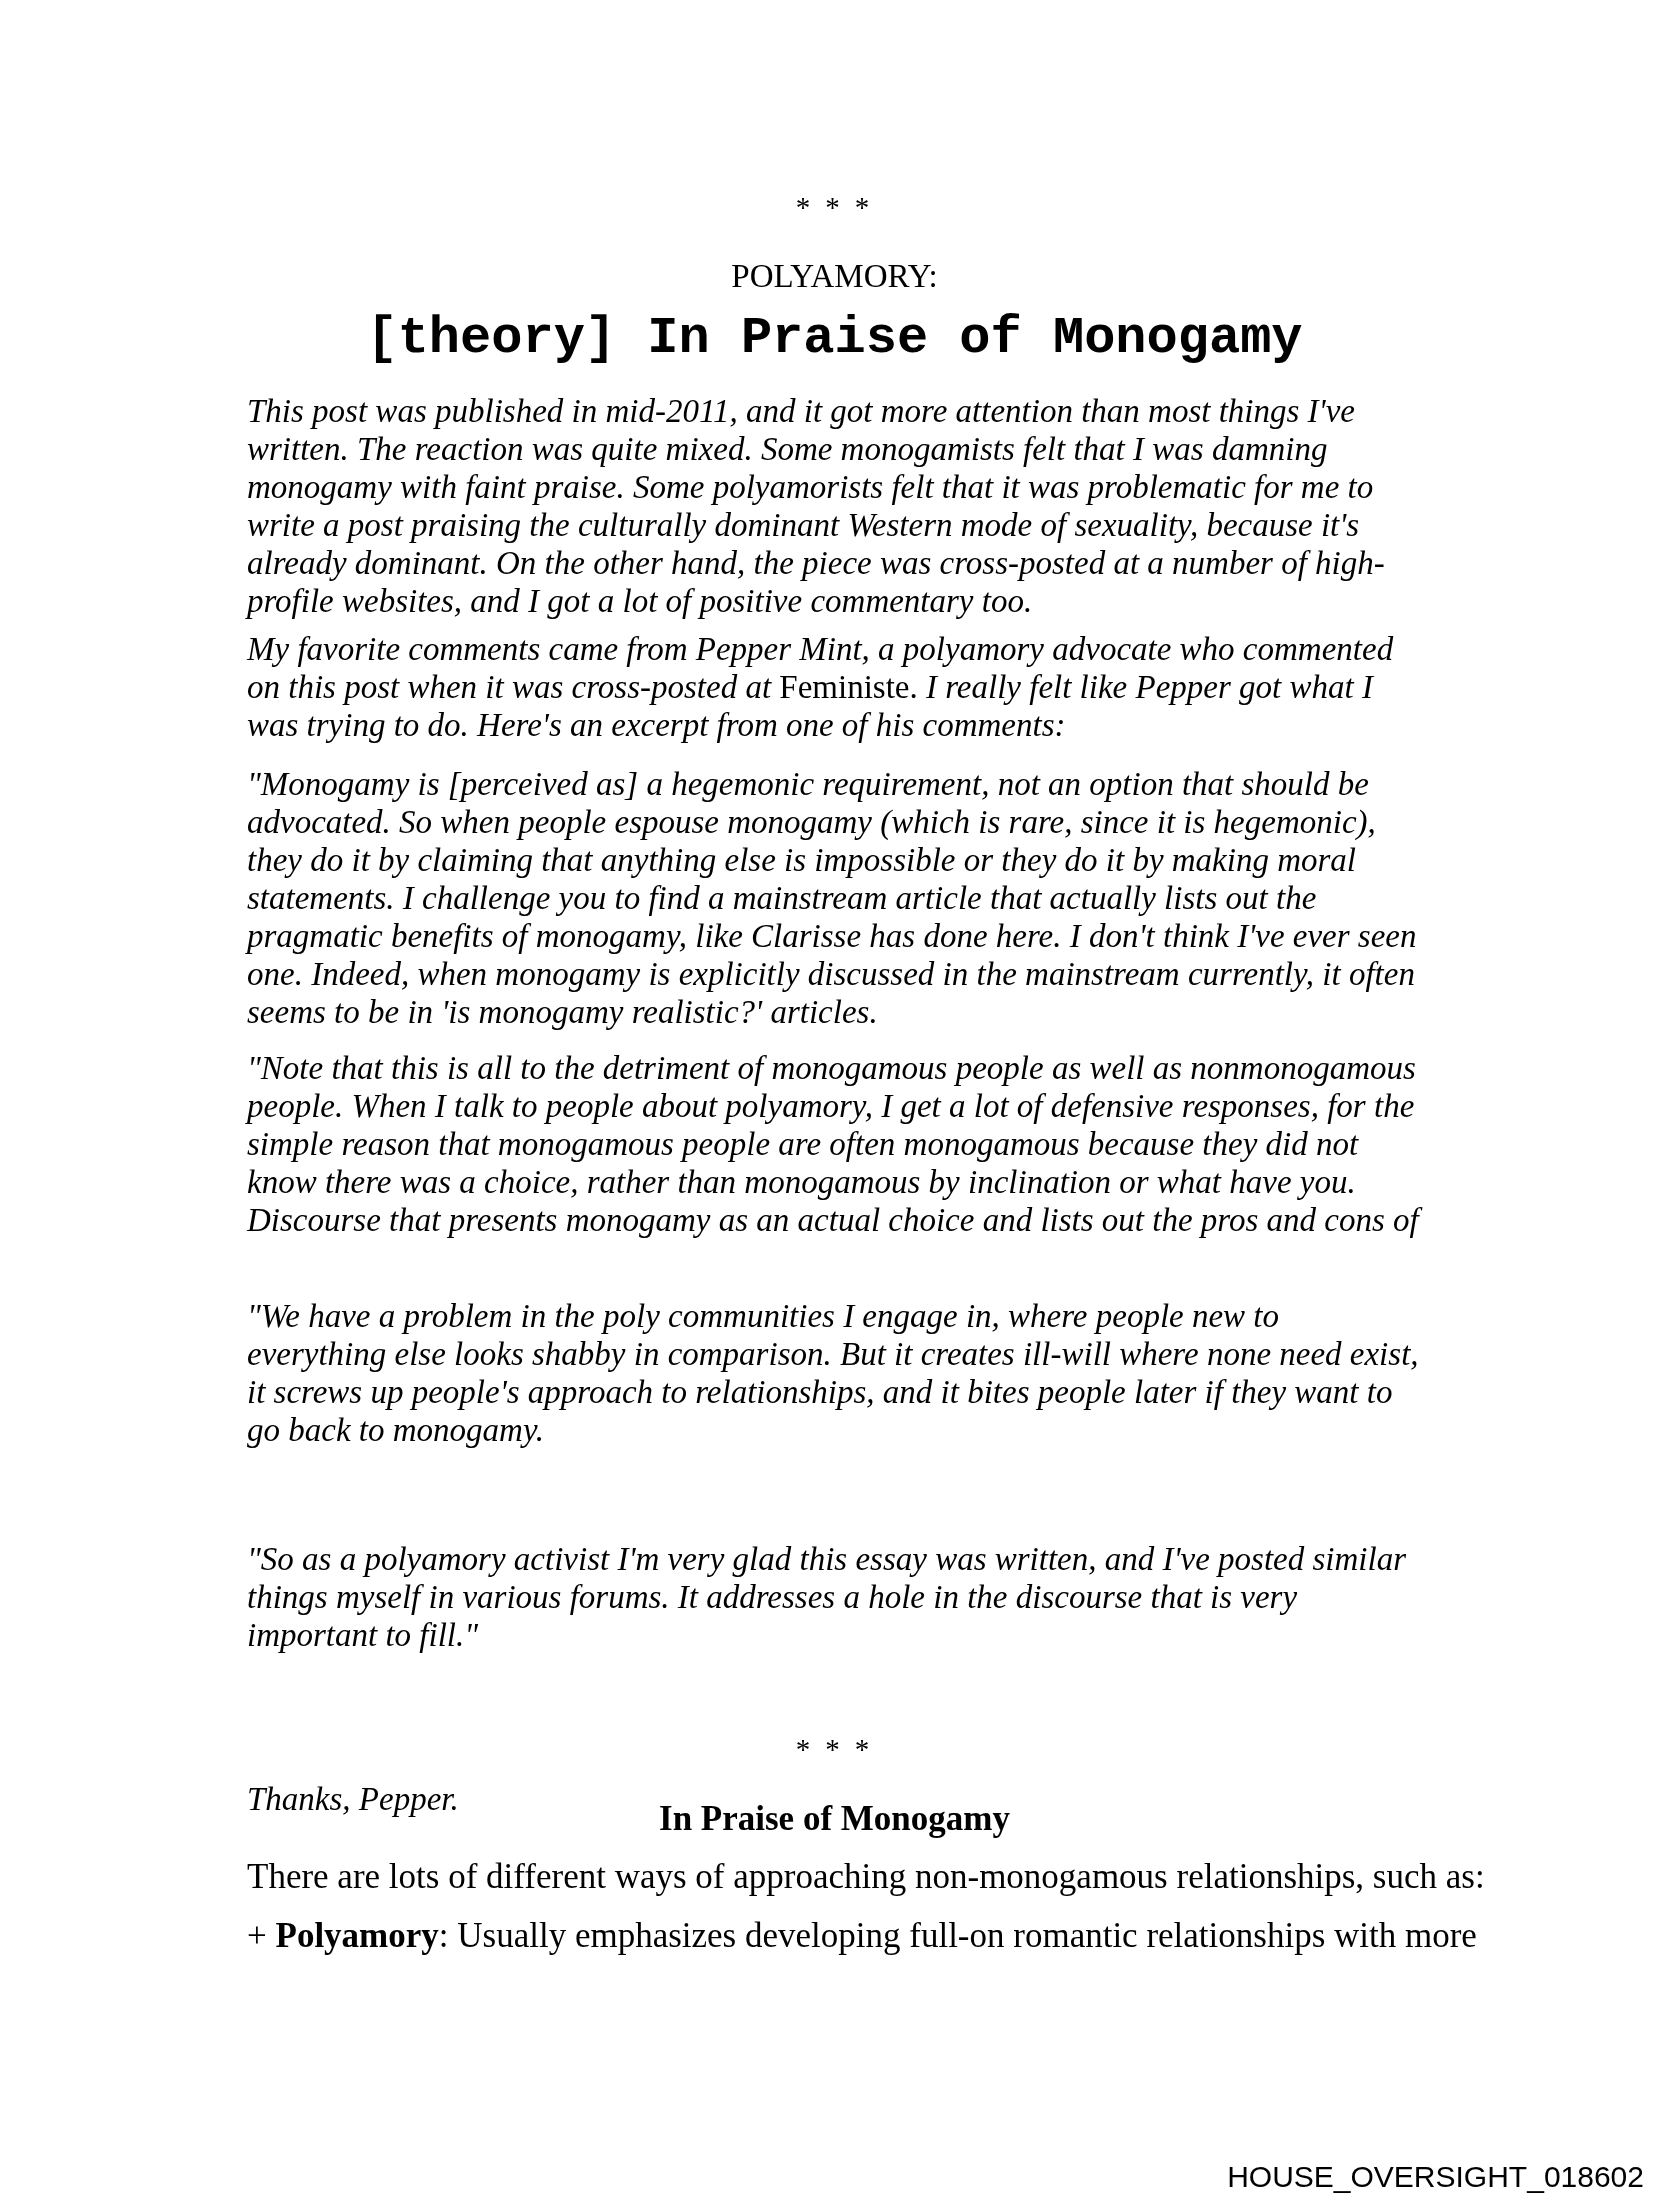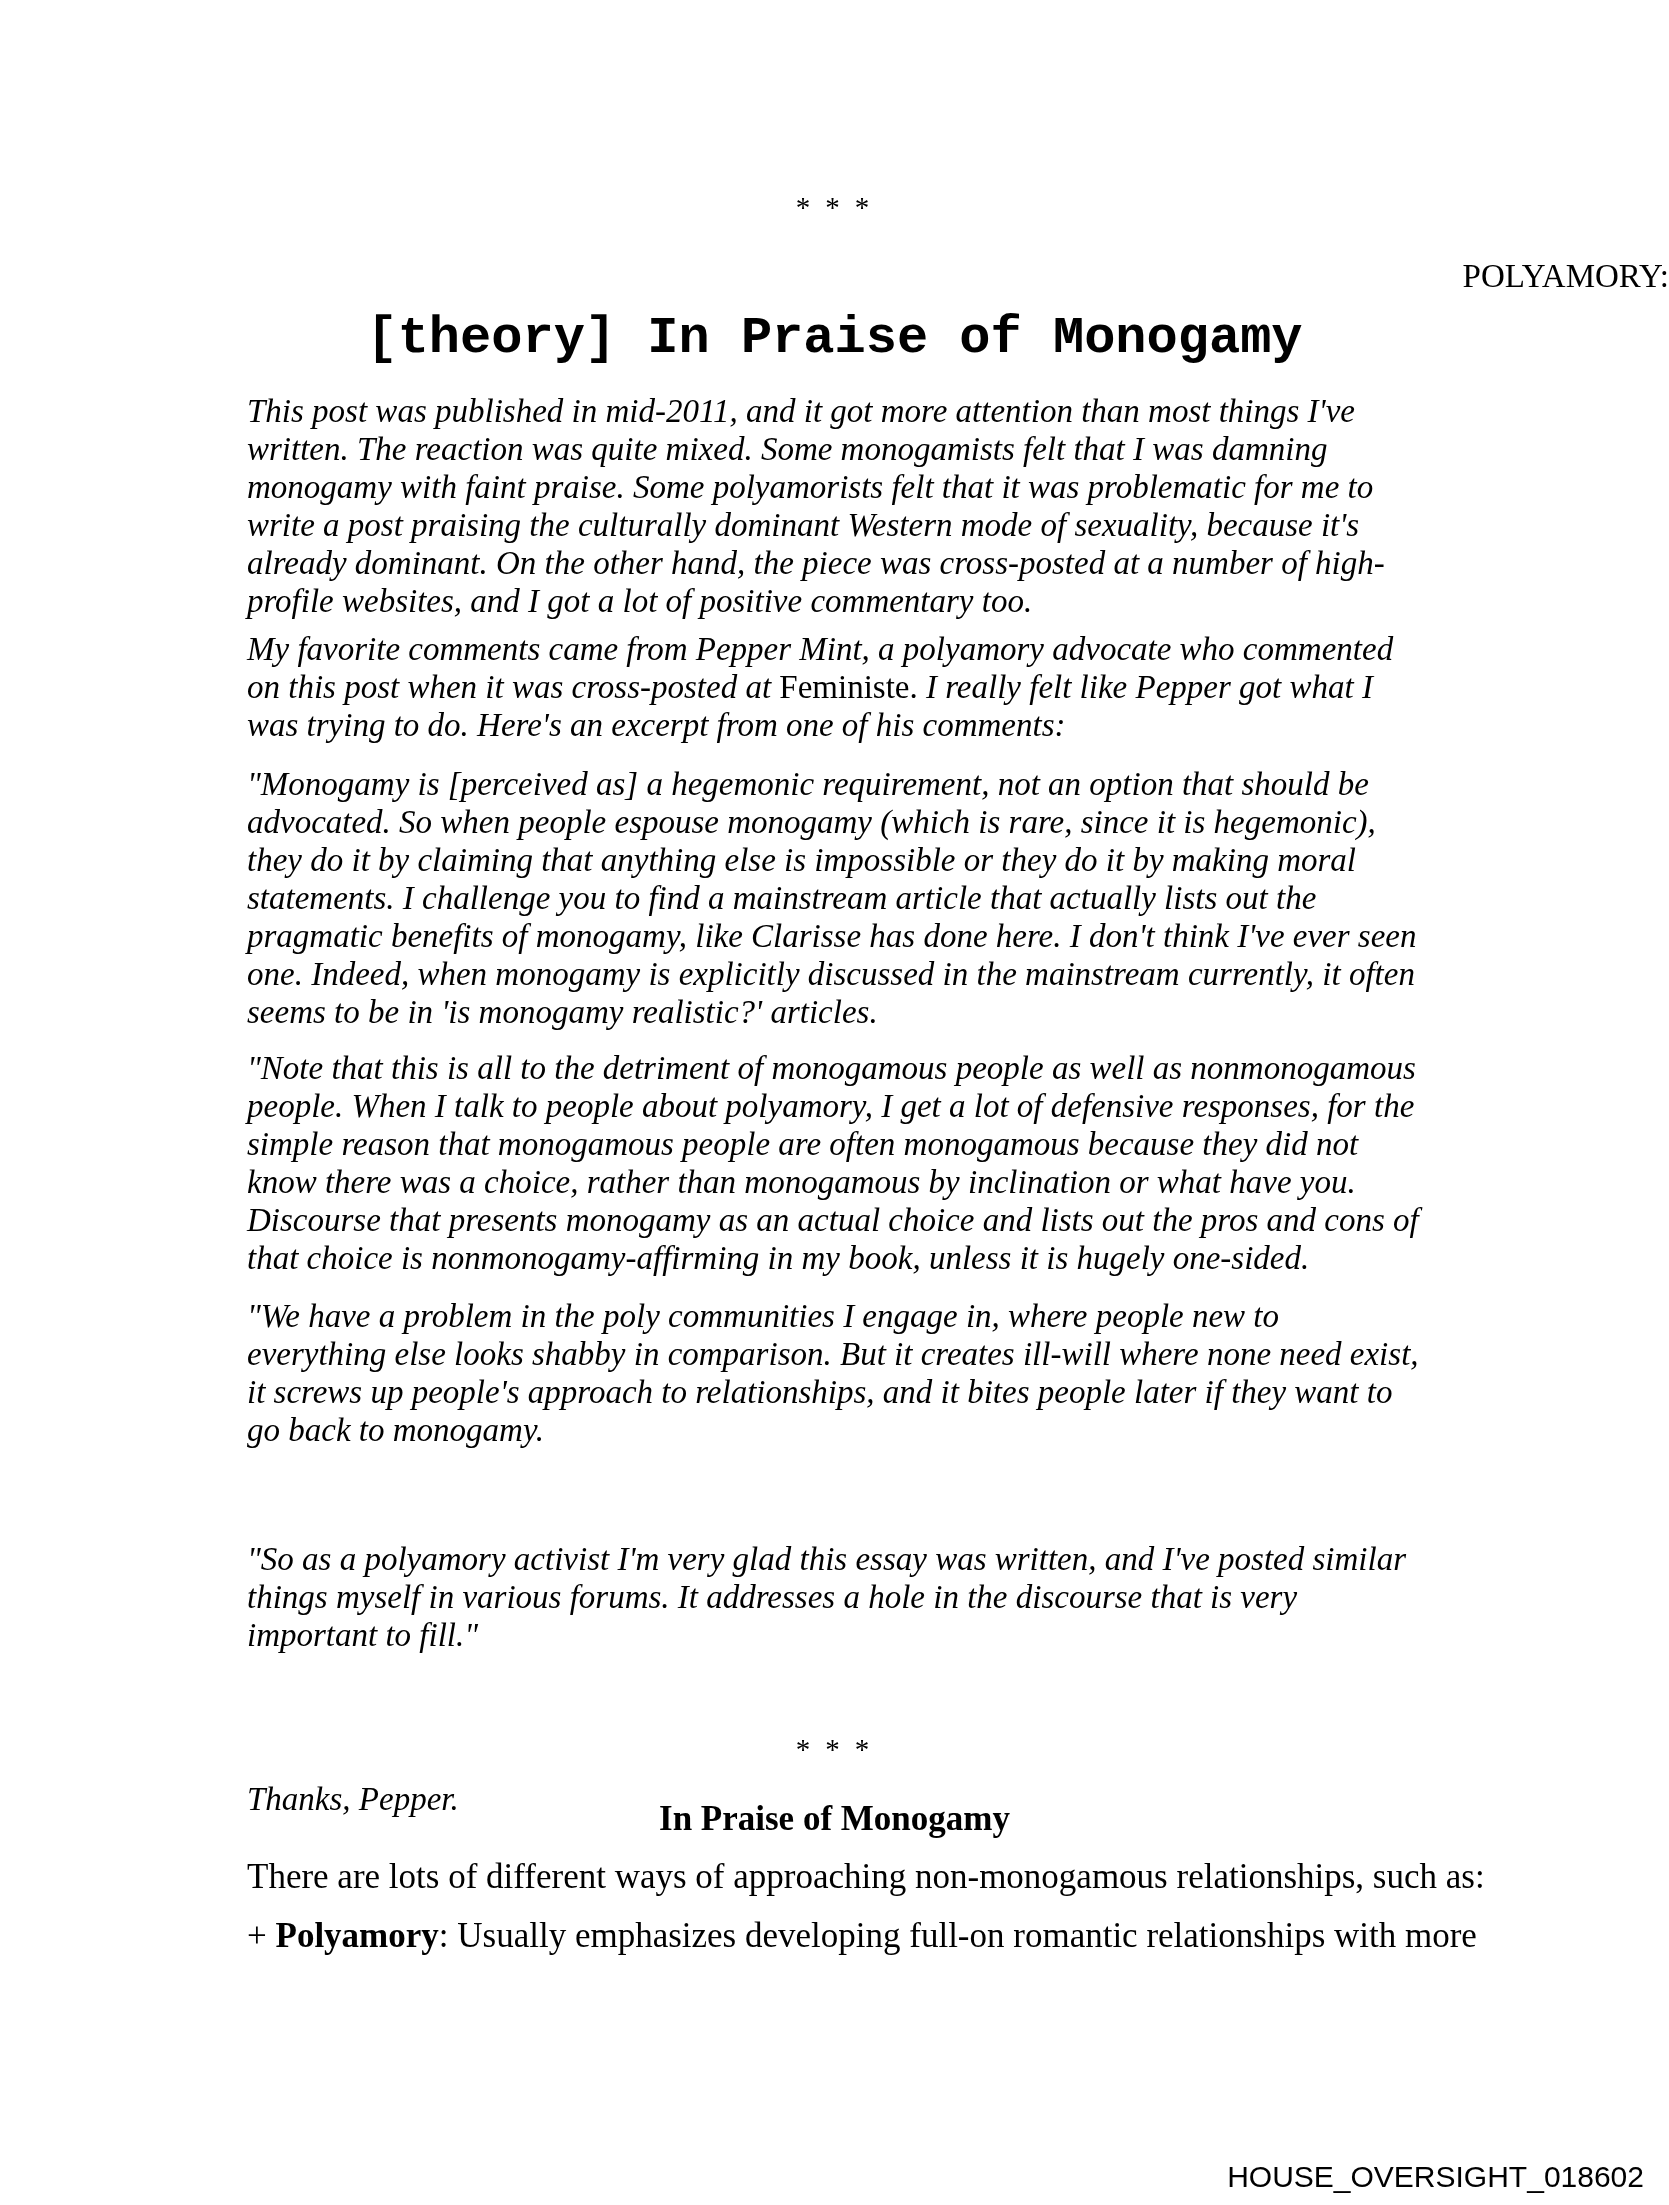--- a/index.html
+++ b/index.html
@@ -79,21 +79,21 @@
       white-space: nowrap;
     }
   </style>
 </head>
 <body>
 
 <div class="page">
 
   <div class="center sep" style="top:191px;">* * *</div>
 
-  <div class="center section-label" style="top:257px;text-align:right;">POLYAMORY:</div>
+  <div class="center section-label" style="top:257px;">POLYAMORY:</div>
 
   <div class="center title" style="top:316px;">[theory] In Praise of Monogamy</div>
 
   <div class="para" style="top:392px;">
     <span class="line">This post was published in mid-2011, and it got more attention than most things I've</span>
     <span class="line">written. The reaction was quite mixed. Some monogamists felt that I was damning</span>
     <span class="line">monogamy with faint praise. Some polyamorists felt that it was problematic for me to</span>
     <span class="line">write a post praising the culturally dominant Western mode of sexuality, because it's</span>
     <span class="line">already dominant. On the other hand, the piece was cross-posted at a number of high-</span>
     <span class="line">profile websites, and I got a lot of positive commentary too.</span>
@@ -114,21 +114,20 @@
     <span class="line">one. Indeed, when monogamy is explicitly discussed in the mainstream currently, it often</span>
     <span class="line">seems to be in 'is monogamy realistic?' articles.</span>
   </div>
 
   <div class="para" style="top:1049px;">
     <span class="line">"Note that this is all to the detriment of monogamous people as well as nonmonogamous</span>
     <span class="line">people. When I talk to people about polyamory, I get a lot of defensive responses, for the</span>
     <span class="line">simple reason that monogamous people are often monogamous because they did not</span>
     <span class="line">know there was a choice, rather than monogamous by inclination or what have you.</span>
     <span class="line">Discourse that presents monogamy as an actual choice and lists out the pros and cons of</span>
-    <span class="line">that choice is nonmonogamy-affirming in my book, unless it is hugely one-sided.</span>
   </div>
 
   <div class="para" style="top:1297px;">
     <span class="line">"We have a problem in the poly communities I engage in, where people new to</span>
     <span class="line">everything else looks shabby in comparison. But it creates ill-will where none need exist,</span>
     <span class="line">it screws up people's approach to relationships, and it bites people later if they want to</span>
     <span class="line">go back to monogamy.</span>
   </div>
 
   <div class="para" style="top:1540px;">

